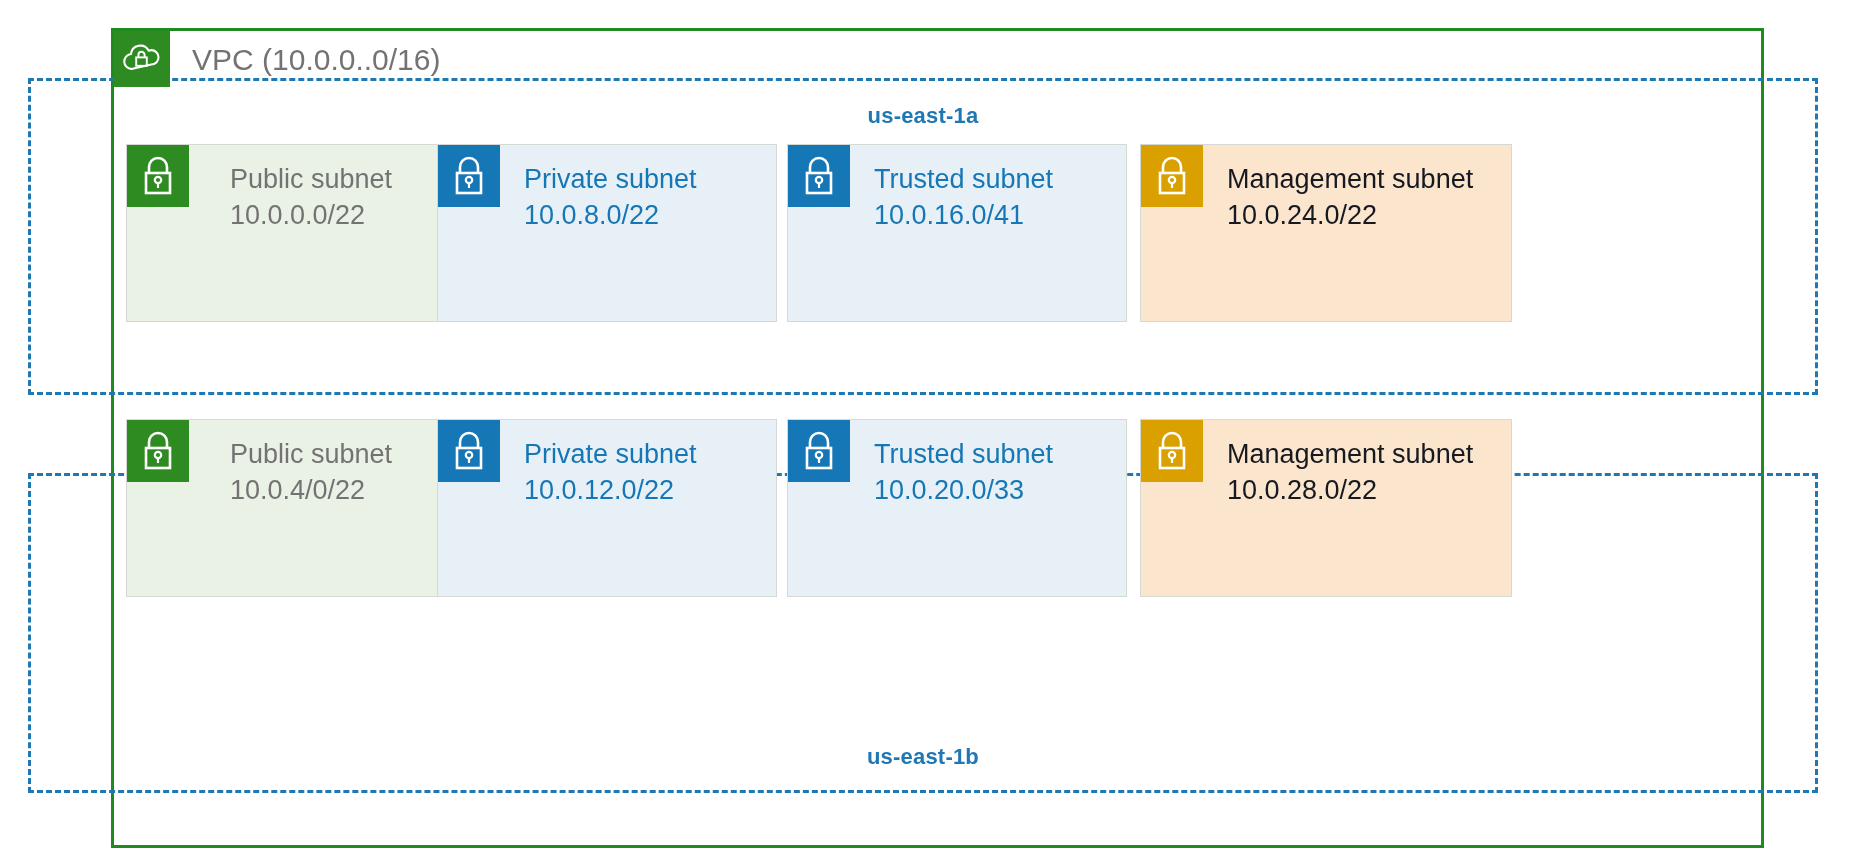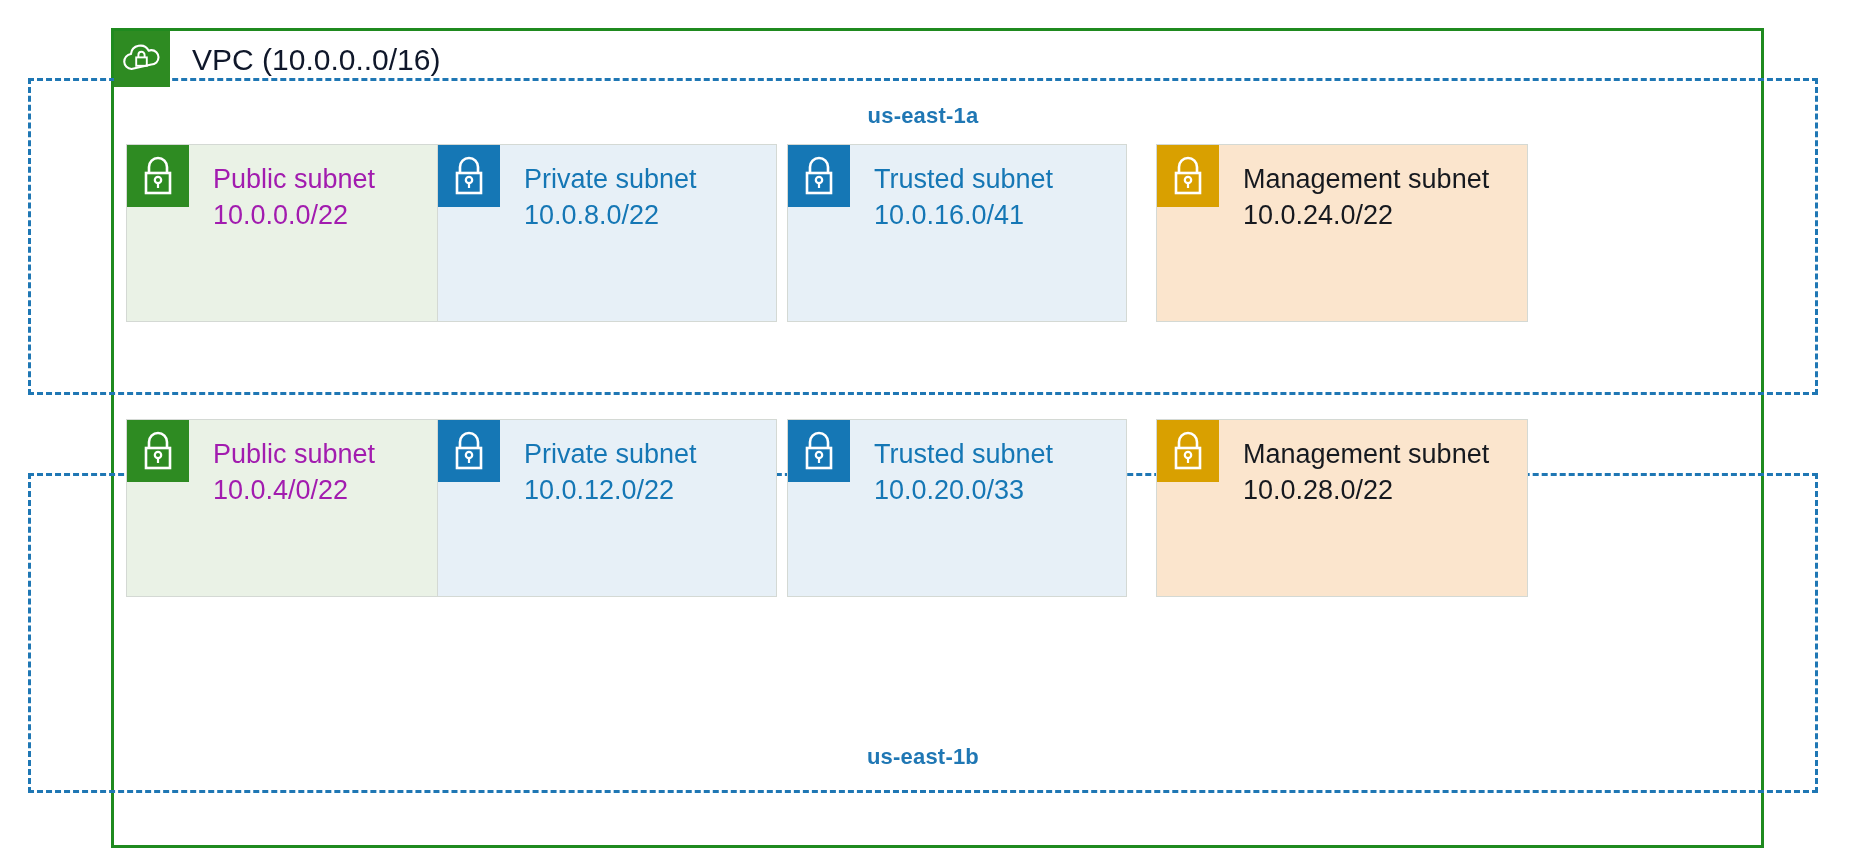--- a/index.html
+++ b/index.html
@@ -49,21 +49,21 @@
     width: 56px;
     height: 56px;
     background: #2e8b22;
     display: flex;
     align-items: center;
     justify-content: center;
     flex: none;
   }
   .vpc-label {
     font-size: 30px;
-    color: #0f172a;
+    color: #737373;
     margin-left: 20px;
     white-space: nowrap;
     background: #ffffff;
     padding: 2px 10px 2px 2px;
     line-height: 1.1;
   }
 
   
   .az {
     position: absolute;
@@ -112,40 +112,40 @@
     left: 86px;
     top: 17px;
     right: 8px;
     font-size: 27px;
     line-height: 1.32;
   }
 
   
   .theme-green { background: #eaf2e6; }
   .theme-green .card-icon { background: #2e8b22; }
-  .theme-green .card-text { color: #a21caf; }
+  .theme-green .card-text { color: #737373; margin-left: 17px; }
 
   .theme-blue { background: #e7f0f7; }
   .theme-blue .card-icon { background: #1577b5; }
   .theme-blue .card-text { color: #1577b5; }
 
   .theme-orange { background: #fbe5cd; }
   .theme-orange .card-icon { background: #d9a000; }
   .theme-orange .card-text { color: #16191f; }
 
   
   .col-1 { left: 126px; }
   .col-2 { left: 437px; }
   .col-3 { left: 787px; }
   .col-4 { left: 1140px; }
   .row-1 { top: 144px; }
   .row-2 { top: 419px; }
 
   
-  .card.wide { width: 372px; margin-left: 16px; }
+  .card.wide { width: 372px; }
 
   .lock-svg { display: block; }
 </style>
 </head>
 <body>
 
 <div id="canvas">
 
   <div class="vpc-frame"></div>
 

